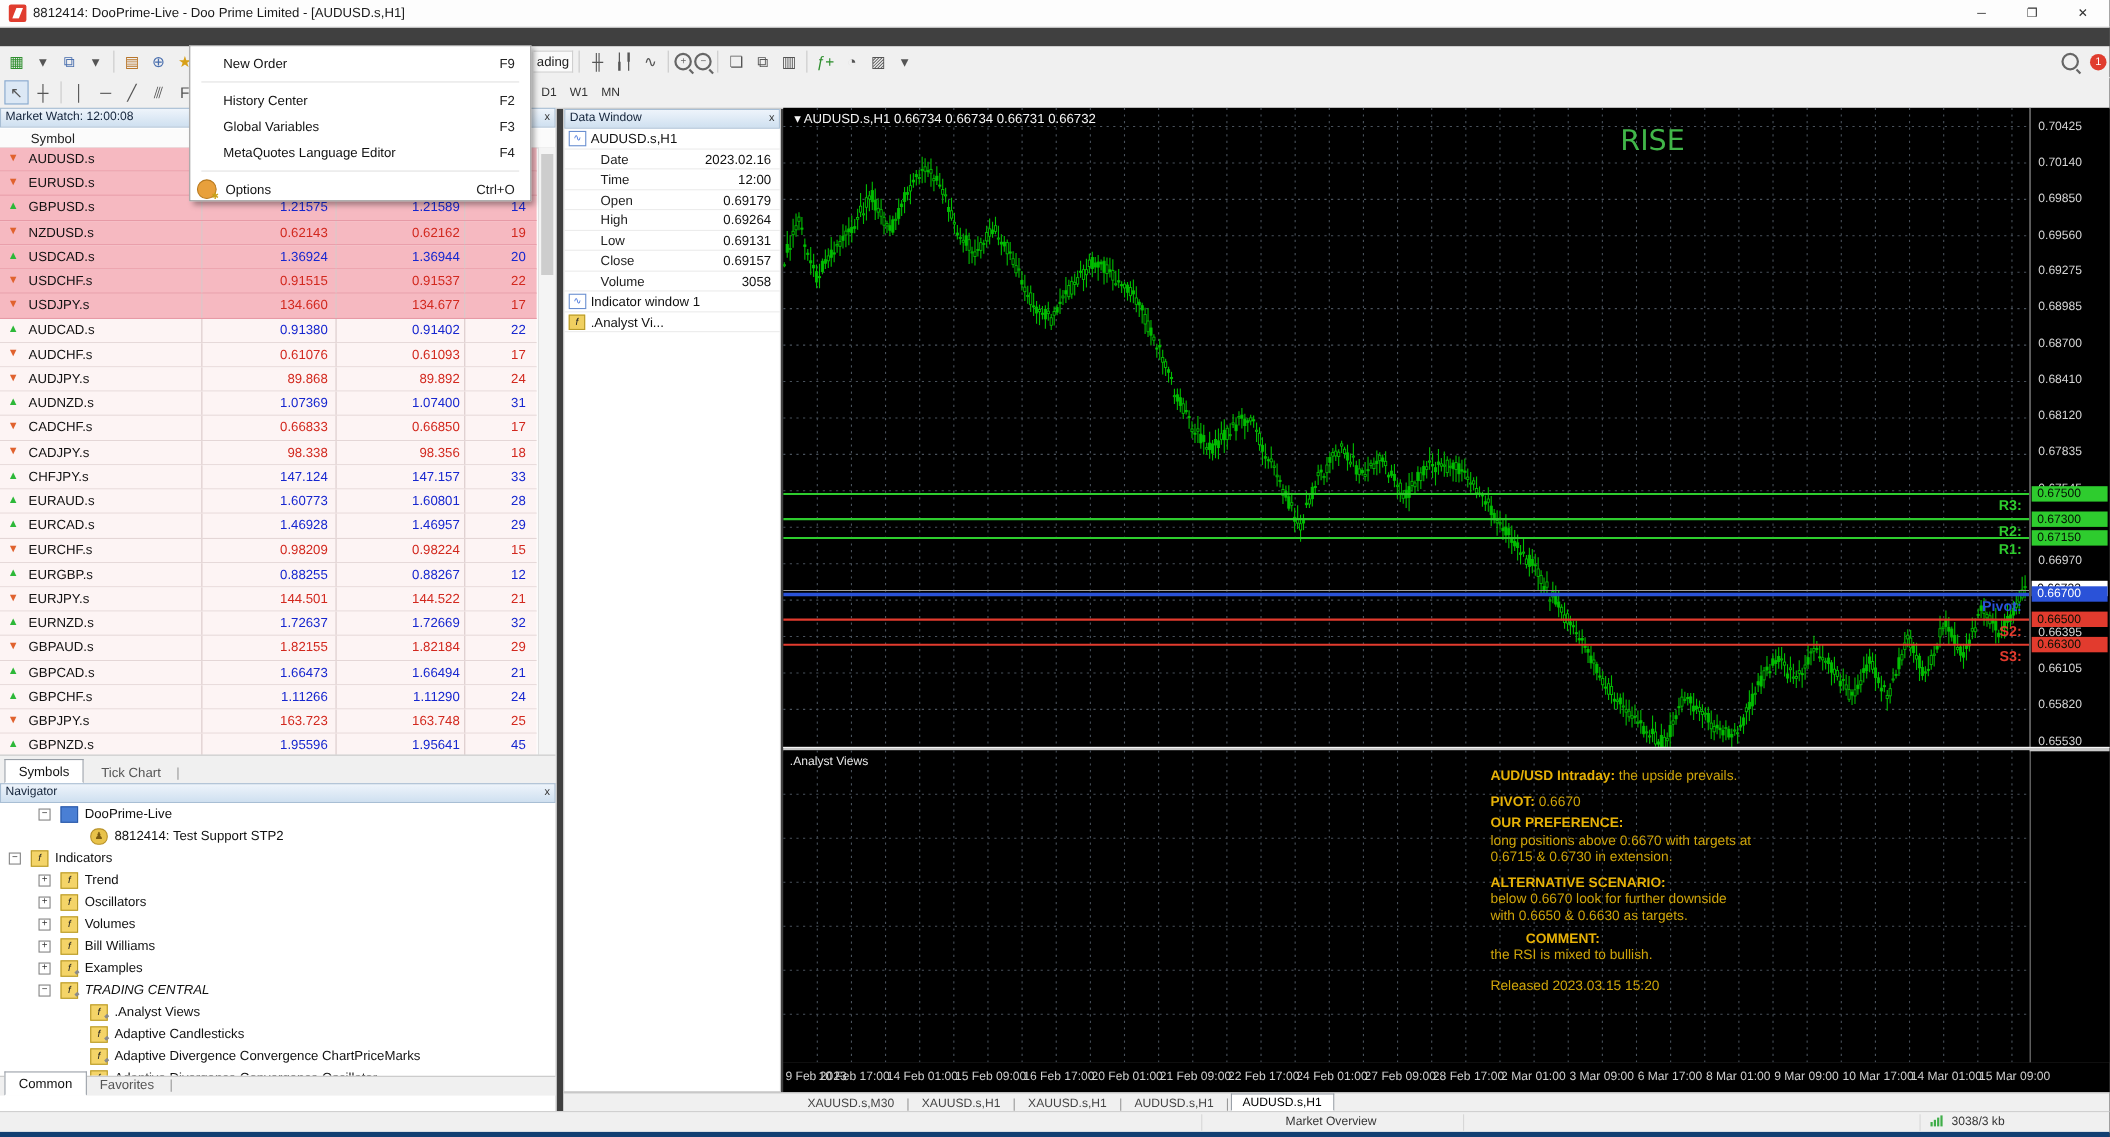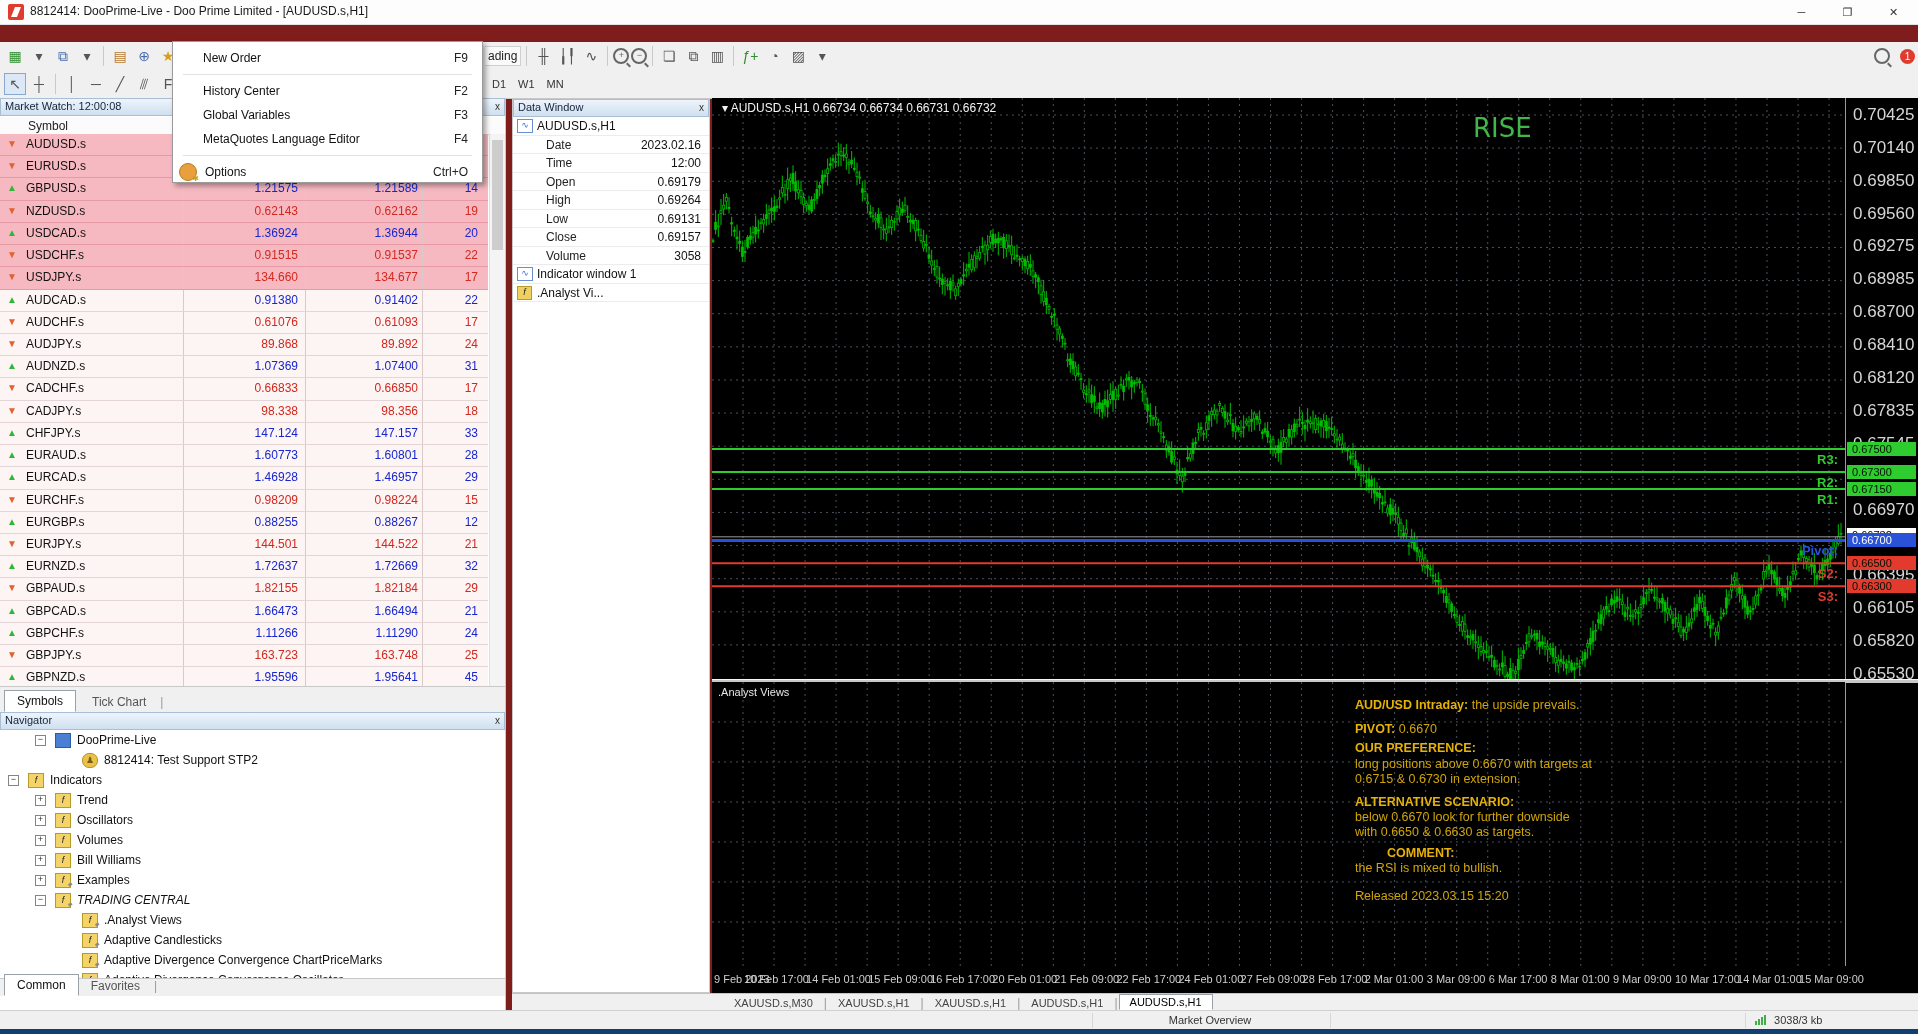--- a/index.html
+++ b/index.html
@@ -1,16 +1,16 @@
 <!DOCTYPE html>
 <html><head>
 <meta charset="utf-8">
 <style>
   html,body{margin:0;padding:0;background:#666;}
-  #app{position:relative;width:1918px;height:1034px;background:#7f1d1d;overflow:hidden;
+  #app{position:relative;width:1918px;height:1034px;background:#404040;overflow:hidden;
        font-family:"Liberation Sans", sans-serif;font-size:12px;color:#111;}
   .abs{position:absolute;}
   
   #titlebar{left:0;top:0;width:1918px;height:24px;background:#fdfdfd;border-bottom:1px solid #e3e3e3;}
   #title-text{position:absolute;left:30px;top:4px;font-size:12px;color:#1a1a1a;white-space:nowrap;}
   #app-logo{position:absolute;left:8px;top:4px;width:16px;height:16px;background:#e03c2e;border-radius:2px;}
   #app-logo:before{content:"";position:absolute;left:3px;top:3px;width:10px;height:10px;background:#fff;clip-path:polygon(0 100%,40% 0,100% 0,60% 100%);}
   .win-btn{position:absolute;top:0;width:45px;height:24px;text-align:center;line-height:24px;color:#333;font-size:11px;}
   
   #menubar{left:0;top:24px;width:1918px;height:18px;background:#f5f5f5;border-bottom:1px solid #e0e0e0;display:flex;align-items:center;}
@@ -64,21 +64,21 @@
   .tree-icon{position:absolute;top:3px;width:14px;height:13px;font-size:9px;text-align:center;line-height:12px;}
   .tree-icon.server{background:#4a7fd4;color:#fff;border:1px solid #2c5aa8;}
   .tree-icon.account{background:#e8c24a;border:1px solid #b8922a;border-radius:7px;color:#7a5a10;}
   .tree-icon.f{background:#f4d468;border:1px solid #b89a28;color:#222;font-style:italic;}
   .tree-icon.fx{background:#f4d468;border:1px solid #b89a28;color:#222;font-style:italic;}
   .tree-icon.fx:after{content:"◆";position:absolute;right:-2px;bottom:-3px;font-size:6px;color:#8a8a8a;}
   .tree-label{position:absolute;top:3px;color:#111;white-space:nowrap;}
   
   #chart-main{left:712px;top:98px;width:1133px;height:581px;background:#000;}
   #chart-axis{left:1845px;top:98px;width:73px;height:868px;background:#000;border-left:1px solid #9a9a9a;}
-  .axis-label{position:absolute;left:7px;height:14px;line-height:14px;font-size:17px;color:#d6d6d6;white-space:nowrap;}
+  .axis-label{position:absolute;left:7px;height:14px;line-height:14px;font-size:11px;color:#d6d6d6;white-space:nowrap;}
   .axis-box{position:absolute;left:1px;width:64px;height:14px;line-height:14px;font-size:11px;padding-left:5px;}
   #chart-sep{left:712px;top:679px;width:1206px;height:3px;background:#c8c8c8;border-top:1px solid #f5f5f5;}
   #ind-pane{left:712px;top:682px;width:1133px;height:284px;background:#000;}
   #time-axis{left:712px;top:966px;width:1206px;height:27px;background:#000;}
   .time-label{position:absolute;top:7px;font-size:11px;color:#cfcfcf;white-space:nowrap;}
   #ohlc-label{left:722px;top:101px;color:#f4f4f4;font-size:12px;white-space:nowrap;}
   #watermark{left:1473px;top:112px;color:#41b649;font-size:26px;line-height:33px;font-family:"DejaVu Sans",sans-serif;}
   #analyst-label{left:718px;top:686px;color:#e6e6e6;font-size:11px;}
   .an-line{position:absolute;left:1355px;font-size:12.5px;color:#cfa50a;white-space:nowrap;}
   .an-line b{color:#e7b207;font-weight:bold;}

